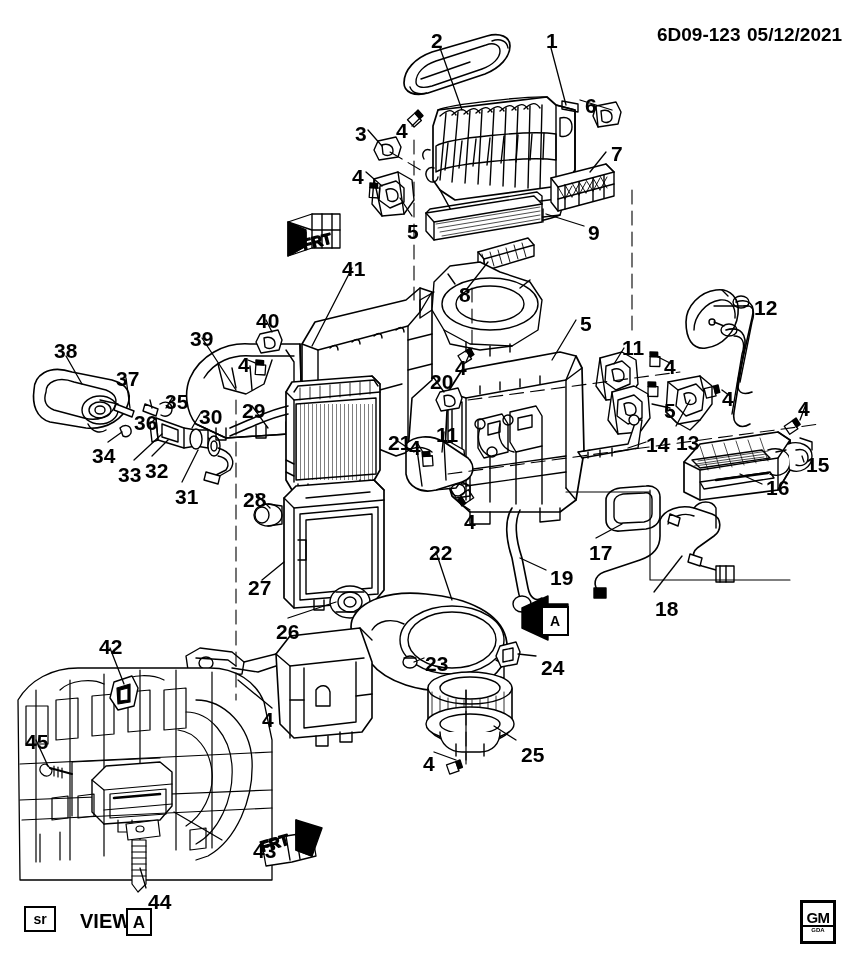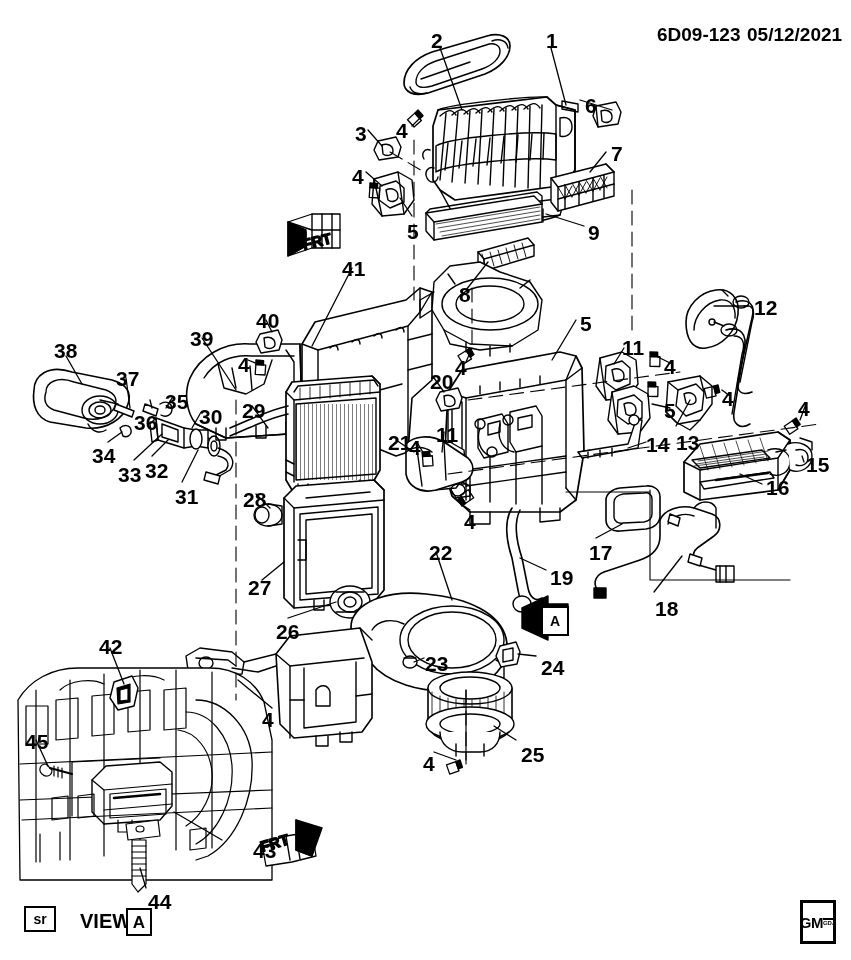--- a/index.html
+++ b/index.html
@@ -9,21 +9,21 @@
   #art{position:absolute;left:0;top:0;}
   .lbl{position:absolute;font-family:"Liberation Sans",sans-serif;
        font-size:21px;font-weight:700;color:#000;line-height:1;
        letter-spacing:0px;white-space:nowrap;}
   .hdr{position:absolute;font-size:19px;font-weight:700;white-space:nowrap;}
   .boxtxt{position:absolute;border:2px solid #000;background:#fff;
           font-size:14px;font-weight:700;line-height:1;
           display:flex;align-items:center;justify-content:center;}
   .viewtxt{position:absolute;font-size:20px;font-weight:700;white-space:nowrap;}
   .gmbadge{position:absolute;border:3px solid #000;background:#fff;
-           display:flex;flex-direction:row;align-items:center;
+           display:flex;flex-direction:column;align-items:center;
            justify-content:center;}
   .gmbadge .g1{font-size:15px;font-weight:700;line-height:13px;
                letter-spacing:-0.5px;}
   .gmbadge .g2{font-size:6px;font-weight:700;line-height:7px;
                border-top:2px solid #000;width:100%;text-align:center;
                margin-top:1px;letter-spacing:0px;}
 </style>
 </head>
 <body>
 

